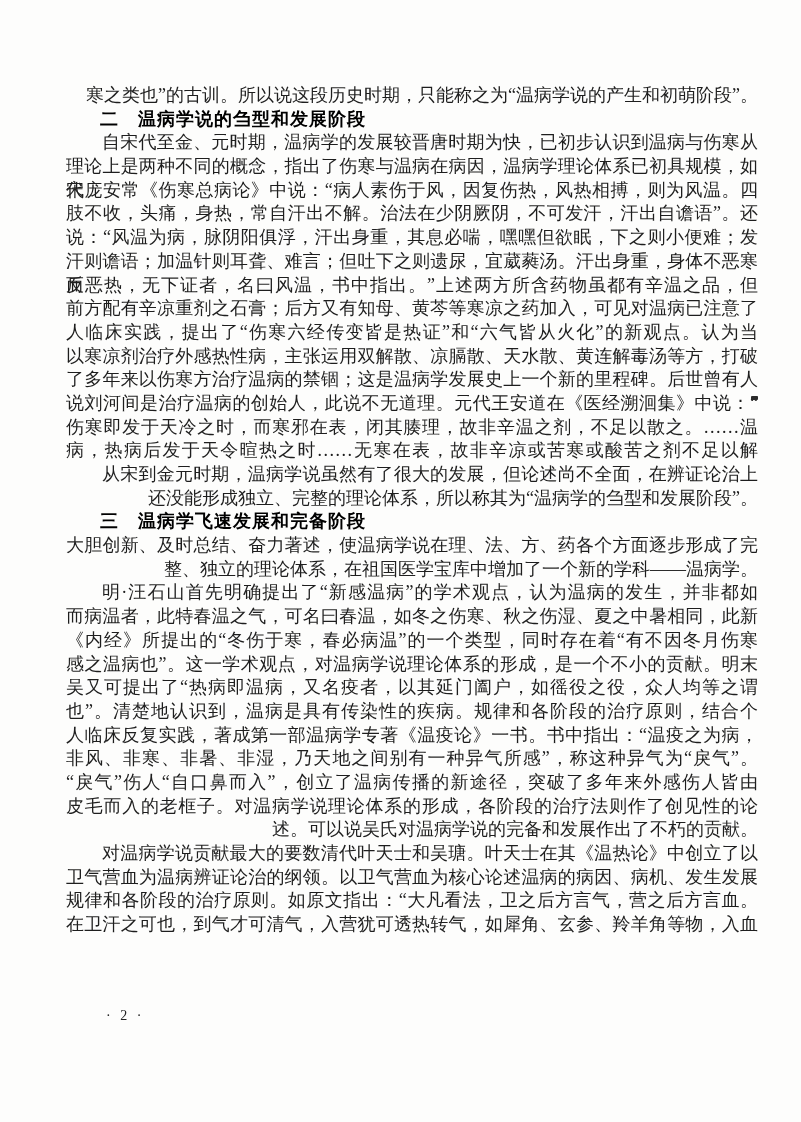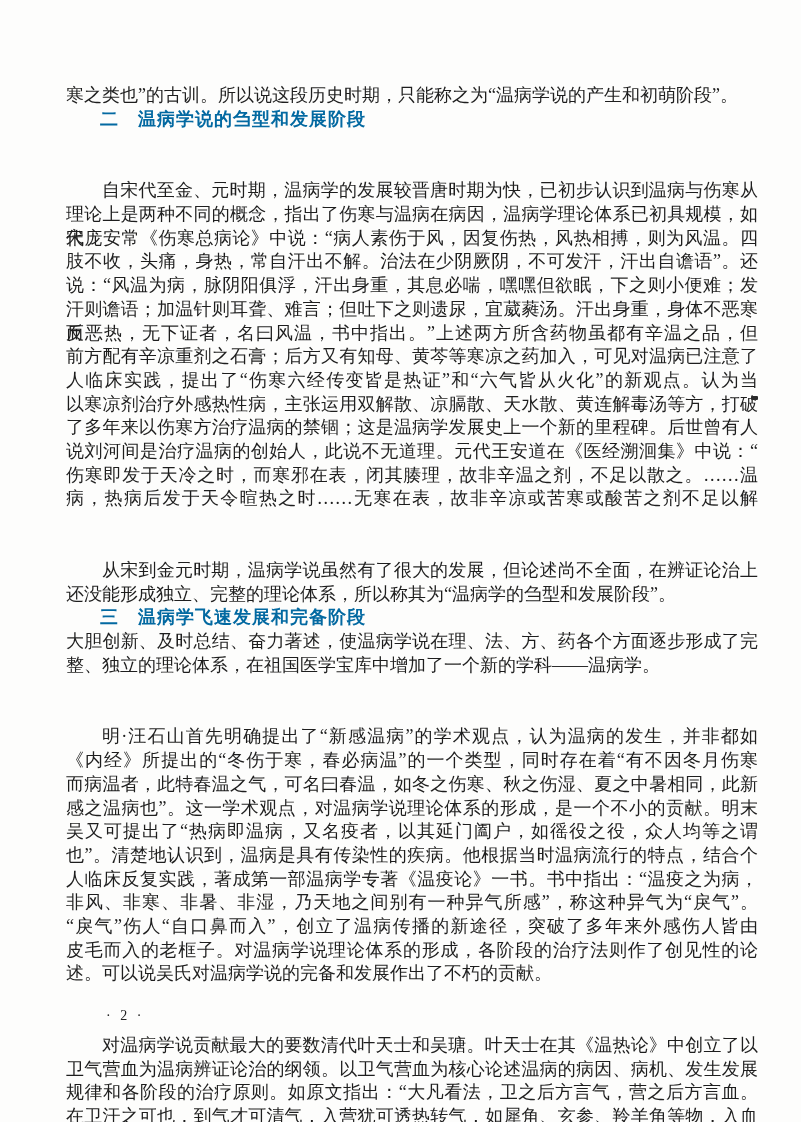--- a/index.html
+++ b/index.html
@@ -25,31 +25,30 @@
     white-space: nowrap;
     letter-spacing: 0;
   }
   .line.full {
     white-space: normal;
     text-align: justify;
     text-align-last: justify;
     text-justify: inter-character;
   }
   .line.end {
-    text-align: left;
+    text-align: right;
   }
   .line.indent {
     text-indent: 36px;
-    margin-top: 48px;
   }
   .line.heading {
     font-weight: bold;
     text-indent: 34px;
     letter-spacing: 1px;
-    color: #0369a1;
+    color: #000000;
   }
   .page-number {
     position: absolute;
     left: 106px;
     top: 1008px;
     font-size: 14px;
     letter-spacing: 3px;
     color: #222;
   }
   .speck {
@@ -82,25 +81,25 @@
       <div class="line full">了多年来以伤寒方治疗温病的禁锢；这是温病学发展史上一个新的里程碑。后世曾有人</div>
       <div class="line full">说刘河间是治疗温病的创始人，此说不无道理。元代王安道在《医经溯洄集》中说：“</div>
       <div class="line full">伤寒即发于天冷之时，而寒邪在表，闭其腠理，故非辛温之剂，不足以散之。……温</div>
       <div class="line full">病，热病后发于天令暄热之时……无寒在表，故非辛凉或苦寒或酸苦之剂不足以解</div>
       <div class="line full indent">从宋到金元时期，温病学说虽然有了很大的发展，但论述尚不全面，在辨证论治上</div>
       <div class="line end">还没能形成独立、完整的理论体系，所以称其为“温病学的刍型和发展阶段”。</div>
       <div class="line heading">三　温病学飞速发展和完备阶段</div>
       <div class="line full">大胆创新、及时总结、奋力著述，使温病学说在理、法、方、药各个方面逐步形成了完</div>
       <div class="line end">整、独立的理论体系，在祖国医学宝库中增加了一个新的学科——温病学。</div>
       <div class="line full indent">明·汪石山首先明确提出了“新感温病”的学术观点，认为温病的发生，并非都如</div>
+      <div class="line full">而病温者，此特春温之气，可名曰春温，如冬之伤寒、秋之伤湿、夏之中暑相同，此新</div>
       <div class="line full">《内经》所提出的“冬伤于寒，春必病温”的一个类型，同时存在着“有不因冬月伤寒</div>
-      <div class="line full">而病温者，此特春温之气，可名曰春温，如冬之伤寒、秋之伤湿、夏之中暑相同，此新</div>
       <div class="line full">感之温病也”。这一学术观点，对温病学说理论体系的形成，是一个不小的贡献。明末</div>
       <div class="line full">吴又可提出了“热病即温病，又名疫者，以其延门阖户，如徭役之役，众人均等之谓</div>
-      <div class="line full">也”。清楚地认识到，温病是具有传染性的疾病。他根据当时温病流行的特点，结合个</div>
+      <div class="line full">也”。清楚地认识到，温病是具有传染性的疾病。规律和各阶段的治疗原则，结合个</div>
       <div class="line full">人临床反复实践，著成第一部温病学专著《温疫论》一书。书中指出：“温疫之为病，</div>
       <div class="line full">非风、非寒、非暑、非湿，乃天地之间别有一种异气所感”，称这种异气为“戾气”。</div>
       <div class="line full">“戾气”伤人“自口鼻而入”，创立了温病传播的新途径，突破了多年来外感伤人皆由</div>
       <div class="line full">皮毛而入的老框子。对温病学说理论体系的形成，各阶段的治疗法则作了创见性的论</div>
       <div class="line end">述。可以说吴氏对温病学说的完备和发展作出了不朽的贡献。</div>
       <div class="line full indent">对温病学说贡献最大的要数清代叶天士和吴瑭。叶天士在其《温热论》中创立了以</div>
       <div class="line full">卫气营血为温病辨证论治的纲领。以卫气营血为核心论述温病的病因、病机、发生发展</div>
       <div class="line full">规律和各阶段的治疗原则。如原文指出：“大凡看法，卫之后方言气，营之后方言血。</div>
       <div class="line full">在卫汗之可也，到气才可清气，入营犹可透热转气，如犀角、玄参、羚羊角等物，入血</div>
     </div>

